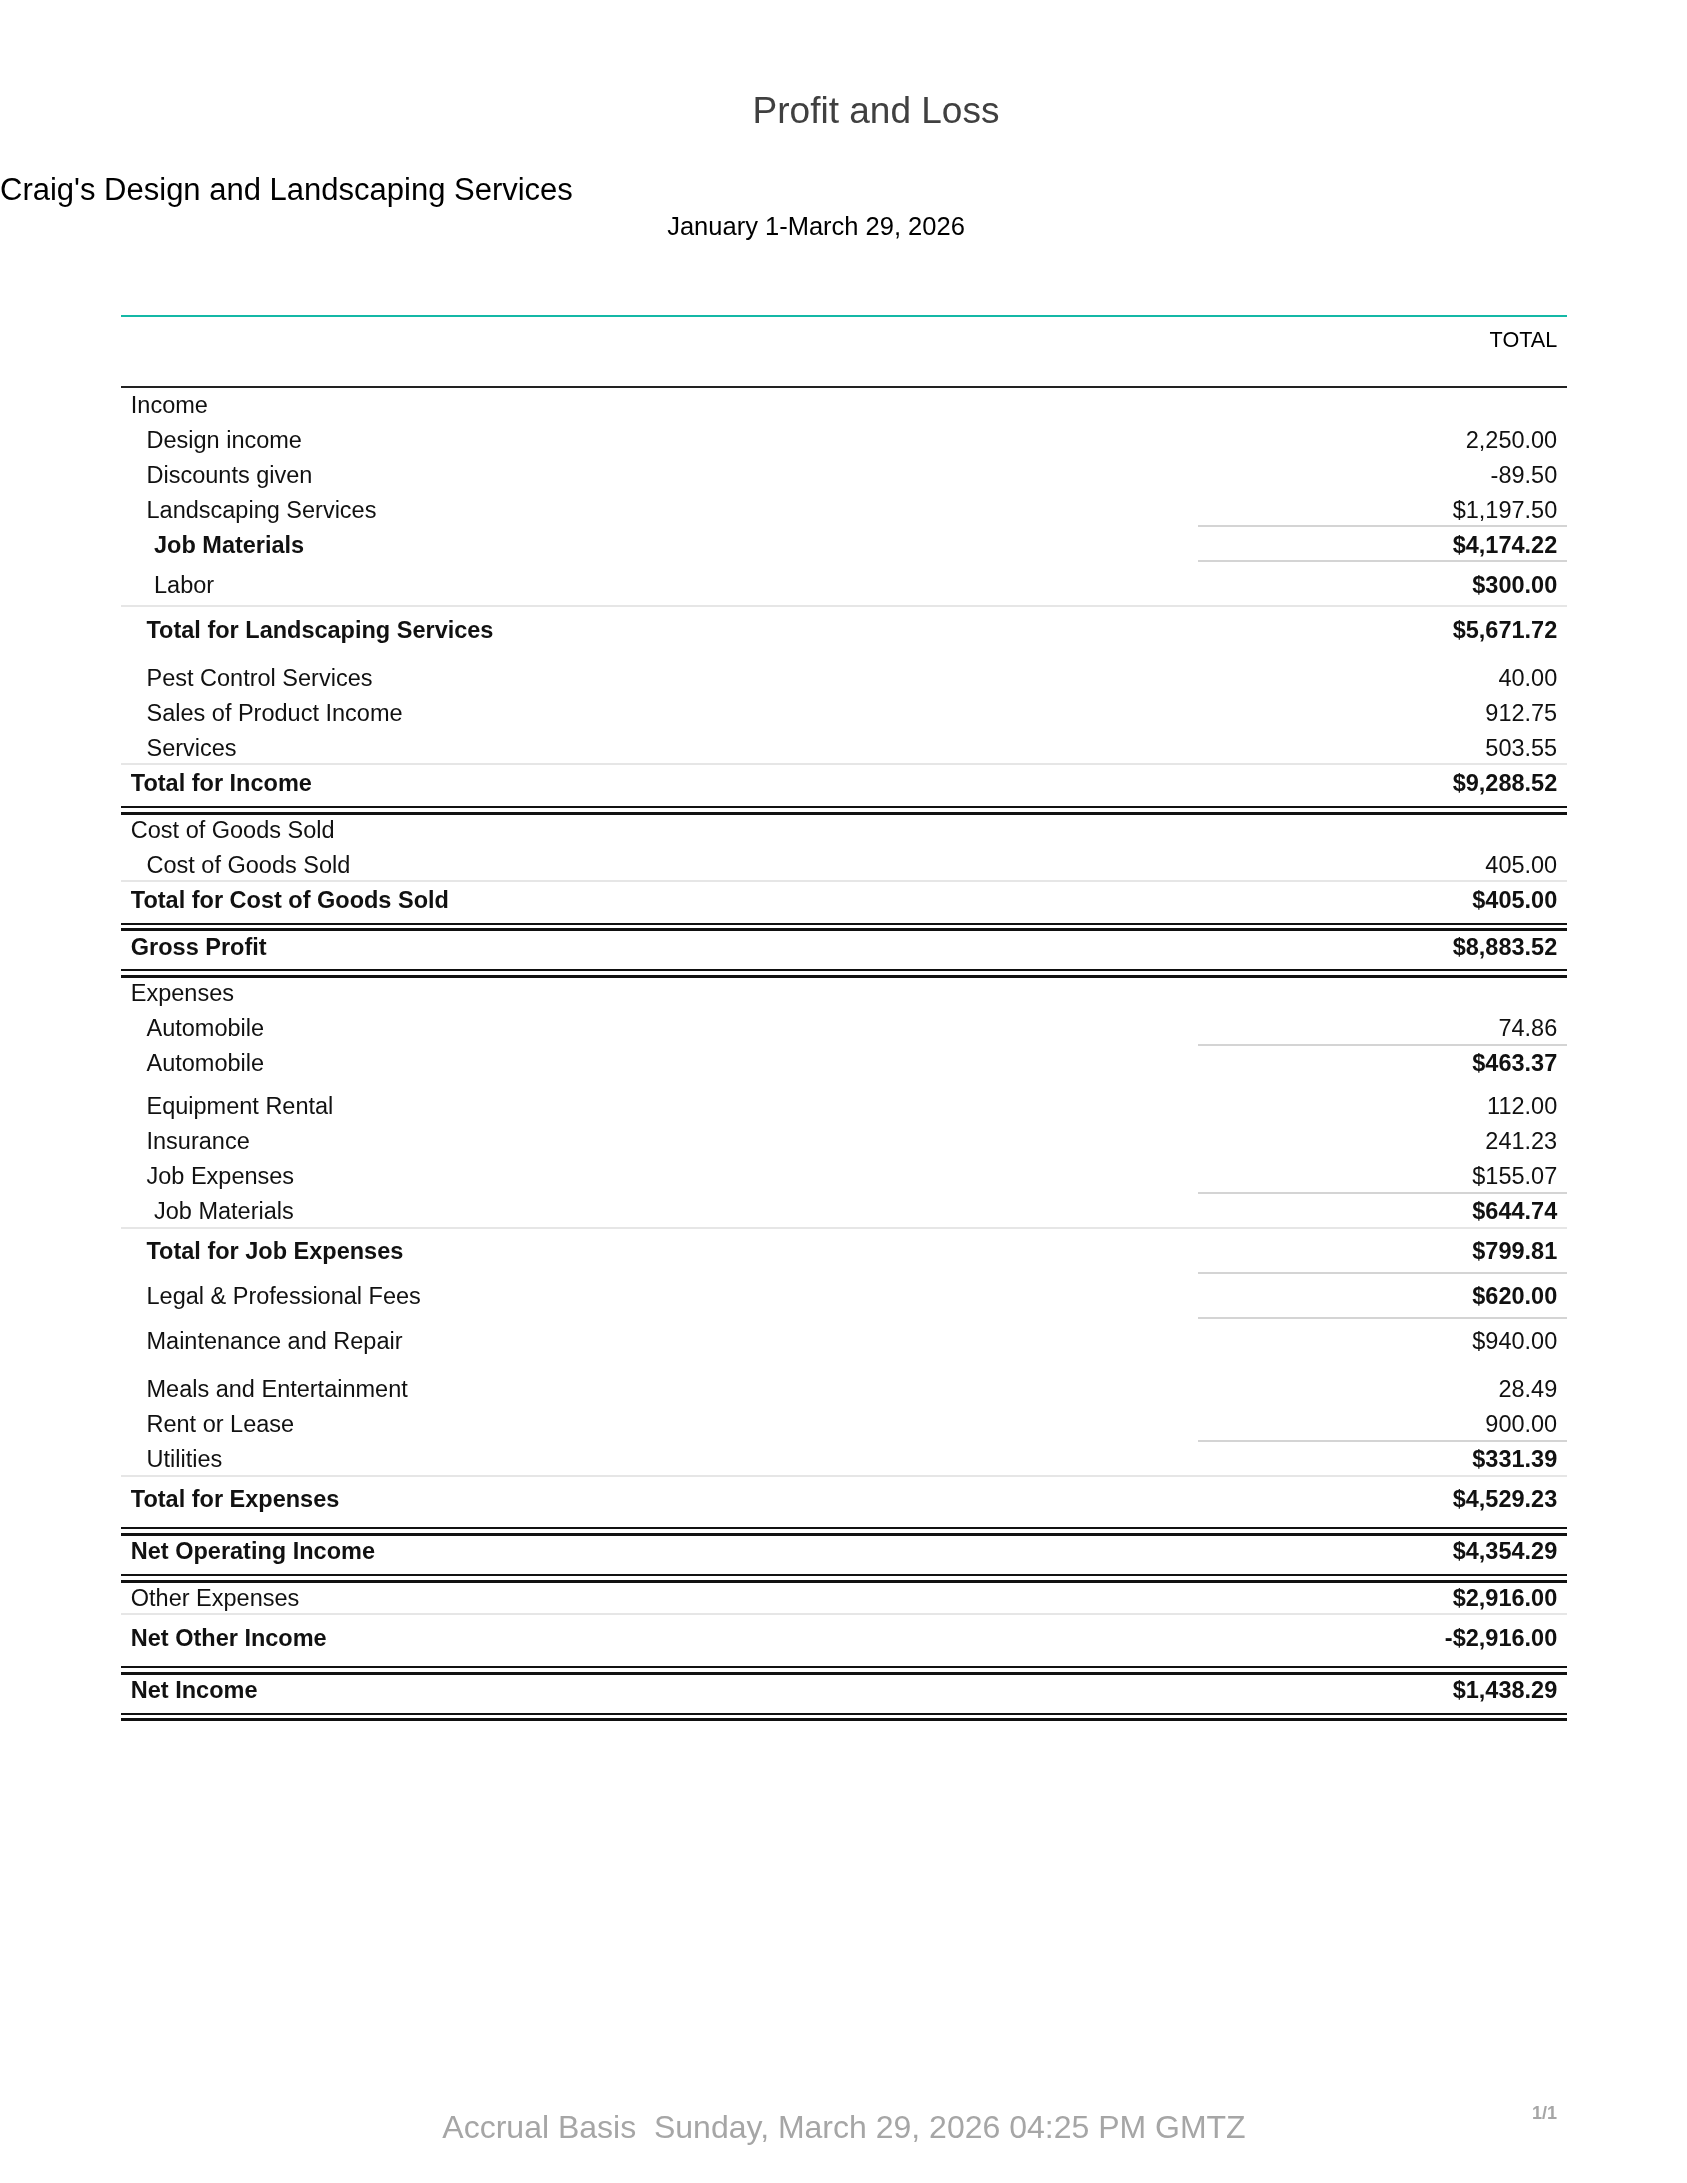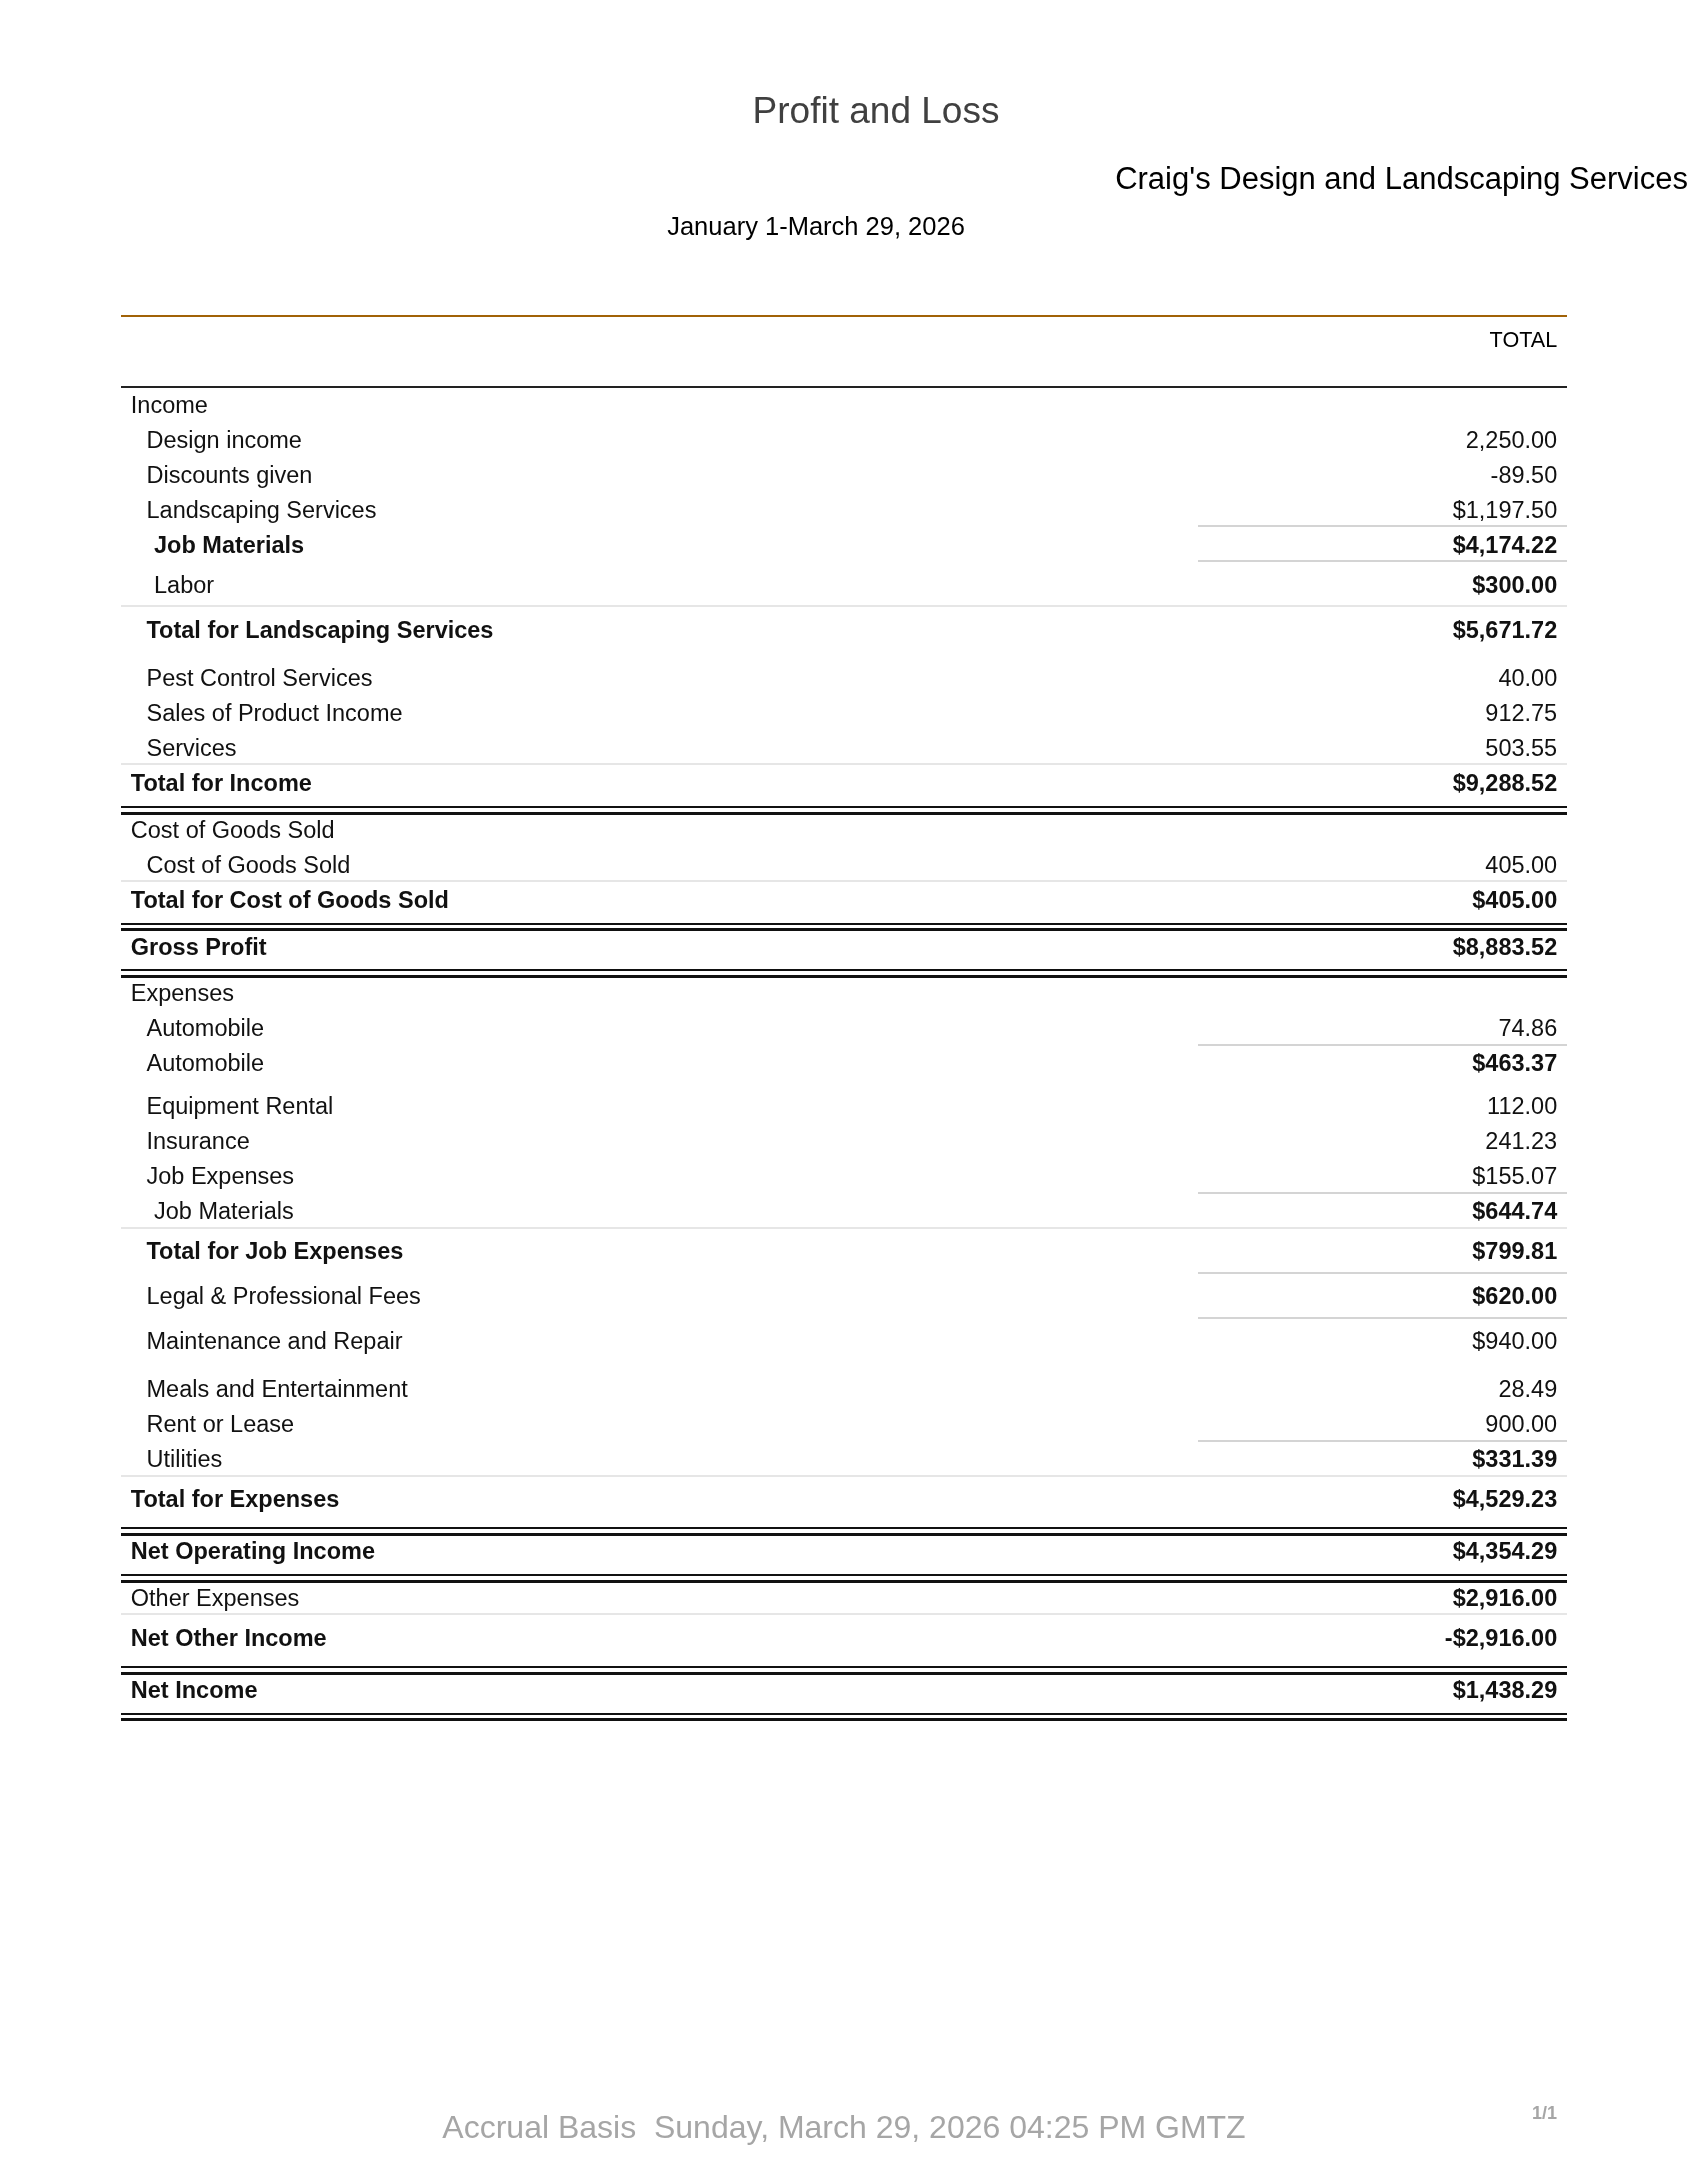--- a/index.html
+++ b/index.html
@@ -1,25 +1,25 @@
 <!DOCTYPE html>
 <html><head>
 <meta charset="utf-8">
 <style>
   html, body { margin: 0; padding: 0; background: #ffffff; }
   body { width: 1688px; height: 2184px; position: relative; overflow: hidden;
          font-family: "Liberation Sans", sans-serif; color: #111; }
   .title { position: absolute; left: 0; width: 1688px; text-align: center; top: 90px;
            font-size: 37px; color: #404040; padding-left: 32px; }
-  .company { position: absolute; left: 0; width: 1688px; text-align: right; top: 161px;
+  .company { position: absolute; left: 0; width: 1688px; text-align: left; top: 172px;
              font-size: 31px; color: #000; }
   .period { position: absolute; left: 0; width: 1632px; text-align: center; top: 212px;
             font-size: 25.5px; color: #000; }
   .table { position: absolute; left: 121px; width: 1446px; top: 315px; }
-  .hdr { height: 69px; border-top: 2px solid #a16207; border-bottom: 2px solid #222; position: relative; }
+  .hdr { height: 69px; border-top: 2px solid #14b8a6; border-bottom: 2px solid #222; position: relative; }
   .hdr .col { position: absolute; right: 9.8px; top: 9.8px; font-size: 21.6px; color: #000; }
   .row { position: relative; height: 35px; font-size: 23.5px; line-height: 35px; }
   .row .lbl { position: absolute; left: 9.8px; top: 0; white-space: nowrap; }
   .row .val { position: absolute; right: 9.8px; top: 0; white-space: nowrap; }
   .row.l1 .lbl { left: 25.5px; }
   .row.l2 .lbl { left: 33px; }
   .row.bold { font-weight: bold; }
   
   .row.sep-partial::before { content: ""; position: absolute; left: 1077px; right: 0; top: -2.9px;
                              border-top: 2px solid #d4d4d4; }

